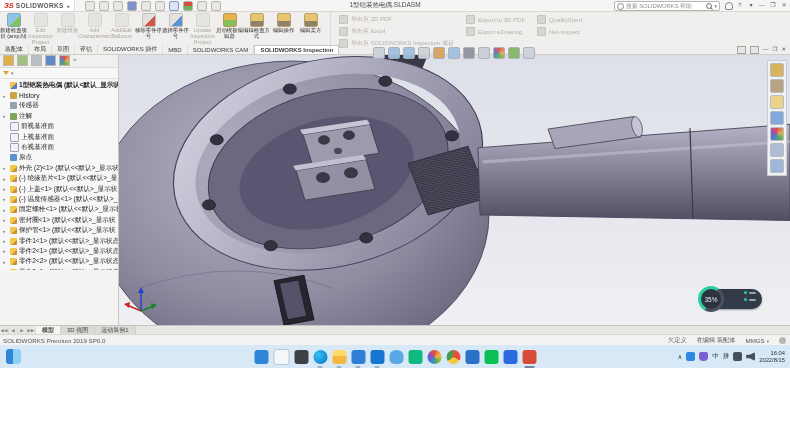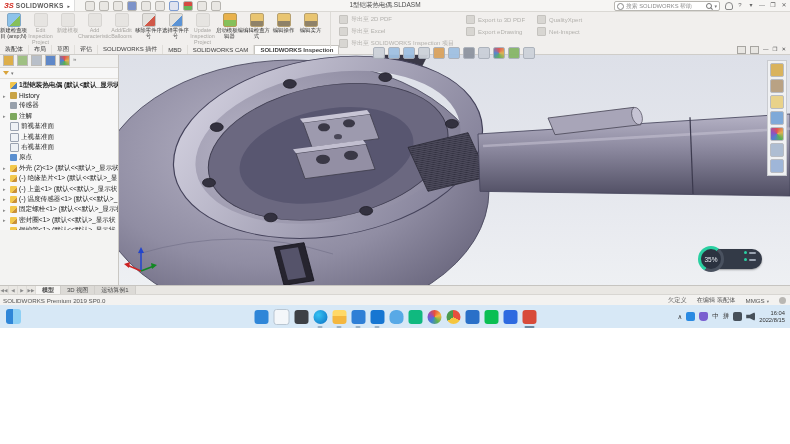--- a/index.html
+++ b/index.html
@@ -1,17 +1,17 @@
 <!DOCTYPE html>
 <html><head>
 <meta charset="utf-8">
 <style>
   html,body{margin:0;padding:0;}
   body{width:790px;height:444px;overflow:hidden;font-family:"Liberation Sans",sans-serif;-webkit-font-smoothing:antialiased;}
-  #app{position:relative;width:790px;height:328px;background:#8b5cf6;font-size:7px;color:#333;}
+  #app{position:relative;width:790px;height:368px;background:#8b5cf6;font-size:7px;color:#333;}
   .icon{display:inline-block;background:#c7cad1;border-radius:2px;flex:none;}
 
   
   .titlebar{position:absolute;top:0;left:0;right:0;height:11px;background:#f6f5f3;border-bottom:1px solid #dad8d4;display:flex;align-items:center;z-index:20;}
   .brand{display:flex;align-items:center;gap:2px;padding:0 4px;height:100%;background:#fff;border-right:1px solid #ddd;}
   .brand-glyph{color:#d2271e;font-weight:bold;font-style:italic;font-size:7.5px;}
   .brand-name{color:#5a5a5a;font-weight:bold;font-size:6.5px;letter-spacing:.3px;}
   .brand-exp{color:#555;font-size:5px;margin-left:2px;}
   .qicons{display:flex;align-items:center;gap:4px;margin-left:10px;}
   .qic{width:8px;height:8px;border:1px solid #b7b5b0;background:#e9e7e3;}

